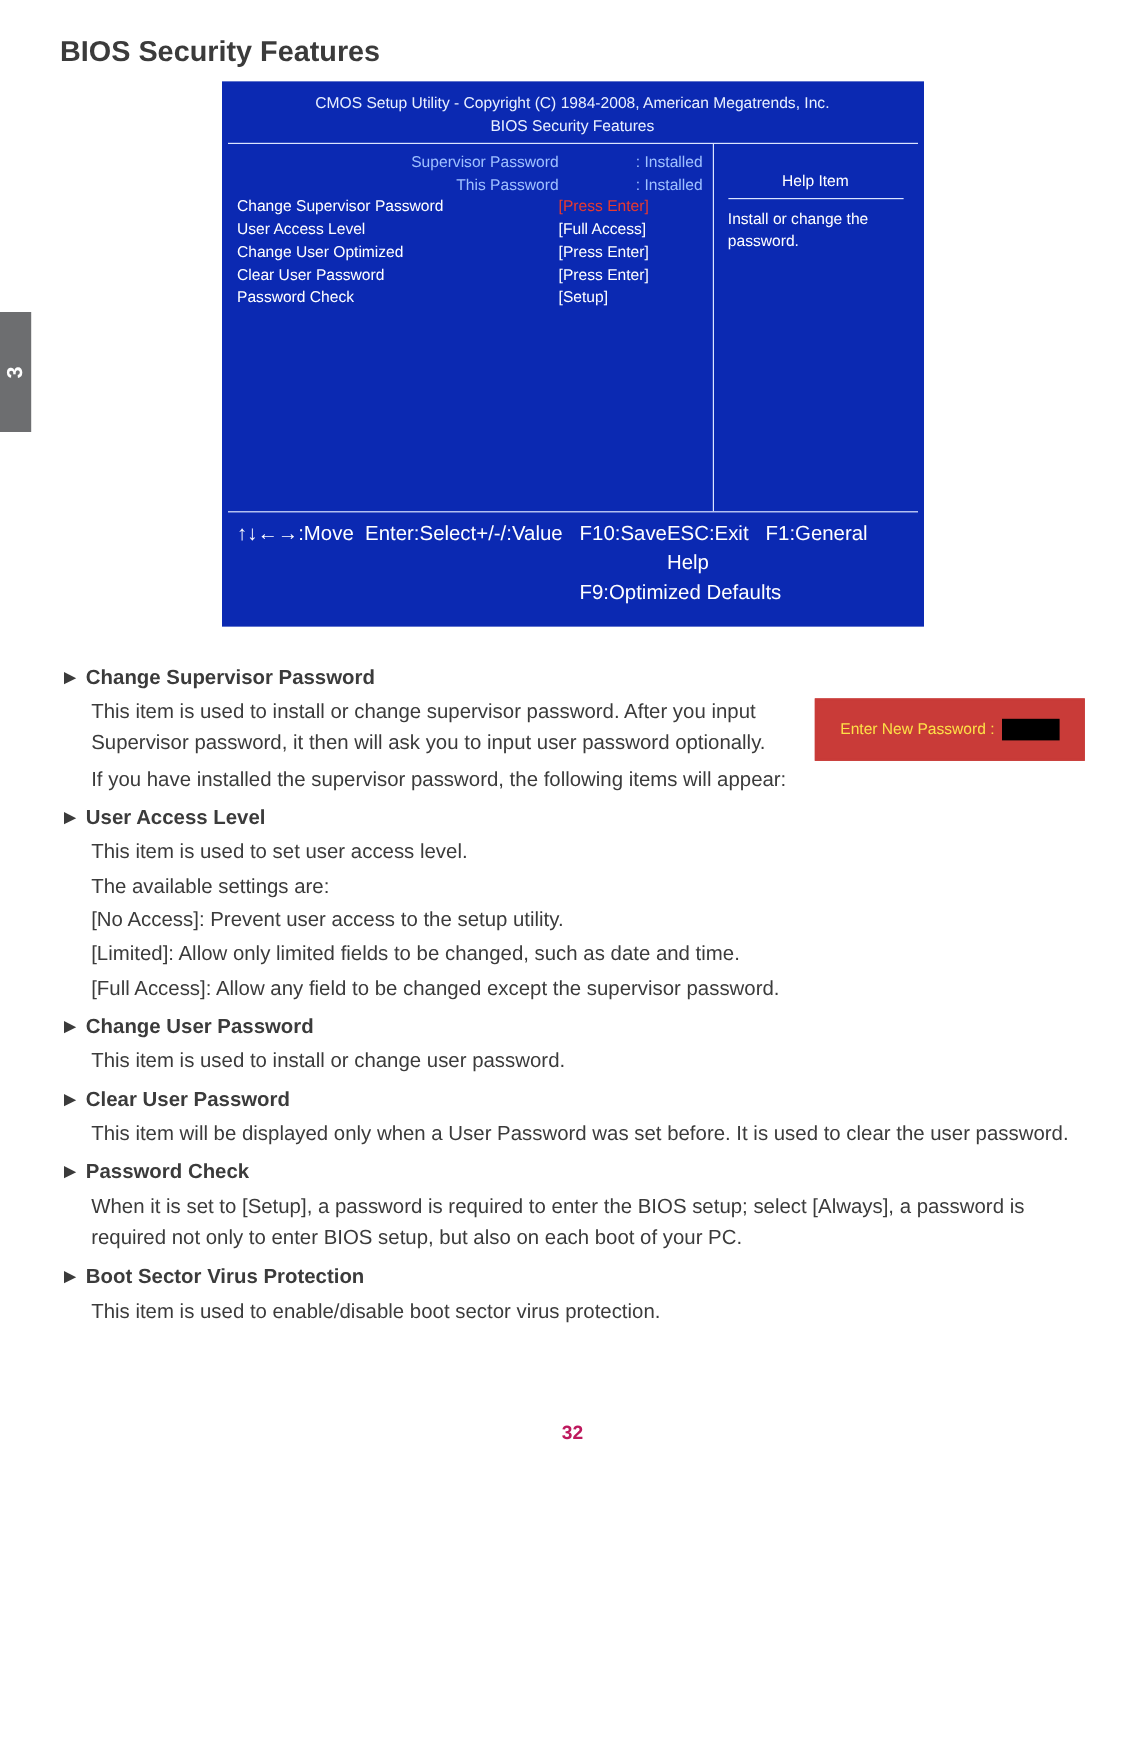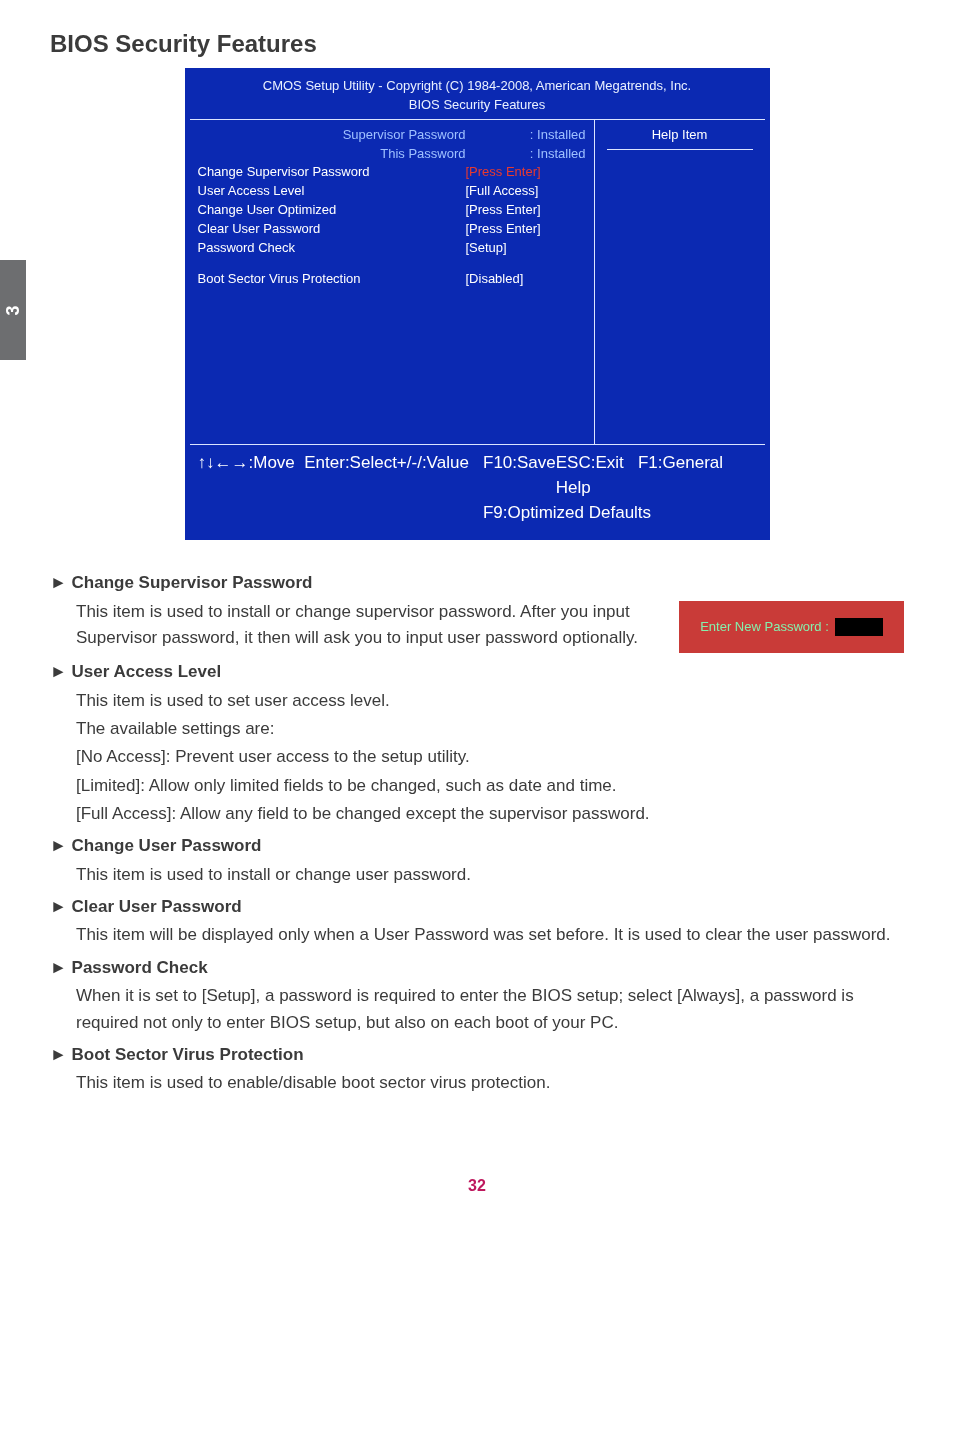--- a/index.html
+++ b/index.html
@@ -51,20 +51,21 @@
     display: flex;
   }
   .bios-left {
     flex: 1;
     padding: 6px 8px;
     border-right: 1px solid #dbe4ff;
   }
   .bios-right {
     width: 170px;
     padding: 6px 12px;
+    margin-top: 16px;
   }
   .bios-row { display: flex; justify-content: space-between; }
   .bios-row > span:first-child { flex: 1; }
   .bios-row > span:last-child { width: 120px; }
   .sep { height: 12px; }
   .highlight { color: #e83a2f; }
   .txt-light { color: #9fc0ff; text-align: right; }
   .txt-white { color: #ffffff; }
   .bios-help-title { color: #fff; text-align: center; margin-bottom: 4px; }
   .bios-footer {
@@ -80,21 +81,21 @@
   .item-title { font-weight: bold; color: #3b3b3b; margin-top: 6px; }
   .content p { margin: 2px 0 2px 26px; }
 
   .pw-popup {
     float: right;
     width: 225px;
     border: 2px solid #c93b38;
     background: #c93b38;
     margin: 4px 0 0 12px;
     padding: 14px 10px;
-    color: #86efac;
+    color: #fde047;
     font-size: 13px;
     display: flex;
     align-items: center;
     justify-content: center;
     gap: 6px;
   }
   .pw-popup .pw-field {
     width: 48px;
     height: 18px;
     background: #000;
@@ -147,29 +148,26 @@
       </div>
       <div class="bios-row txt-white">
         <span>Clear User Password</span>
         <span>[Press Enter]</span>
       </div>
       <div class="bios-row txt-white">
         <span>Password Check</span>
         <span>[Setup]</span>
       </div>
       <div class="sep"></div>
-      <div class="bios-row txt-white">
-        <span>Boot Sector Virus Protection</span>
-        <span>[Disabled]</span>
-      </div>
       <div style="height:150px"></div>
     </div>
     <div class="bios-right">
       <div class="bios-help-title">Help Item</div>
       <div style="border-top:1px solid #dbe4ff; margin-bottom:8px;"></div>
+      <div class="txt-white">Install or change the password.</div>
     </div>
   </div>
   <div class="bios-footer">
     <div class="bios-footer-line">
       <span><span>↑↓←→:Move</span>&nbsp;&nbsp;<span>Enter:Select</span></span>
       <span><span>+/-/:Value</span>&nbsp;&nbsp;&nbsp;<span>F10:Save</span></span>
       <span><span>ESC:Exit</span>&nbsp;&nbsp;&nbsp;<span>F1:General Help</span></span>
     </div>
     <div class="bios-footer-line2">F9:Optimized Defaults</div>
   </div>
@@ -179,20 +177,21 @@
 
   <div class="item-title">► Change Supervisor Password</div>
 
   <div class="pw-popup">
     <span>Enter New Password :</span>
     <span class="pw-field"></span>
   </div>
 
   <p>This item is used to install or change supervisor password. After you input Supervisor password, it then will ask you to input user password optionally.</p>
   <div class="clear"></div>
+  <p>If you have installed the supervisor password, the following items will appear:</p>
 
   <div class="item-title">► User Access Level</div>
   <p>This item is used to set user access level.</p>
   <p>The available settings are:</p>
   <p>[No Access]: Prevent user access to the setup utility.</p>
   <p>[Limited]: Allow only limited fields to be changed, such as date and time.</p>
   <p>[Full Access]: Allow any field to be changed except the supervisor password.</p>
 
   <div class="item-title">► Change User Password</div>
   <p>This item is used to install or change user password.</p>

